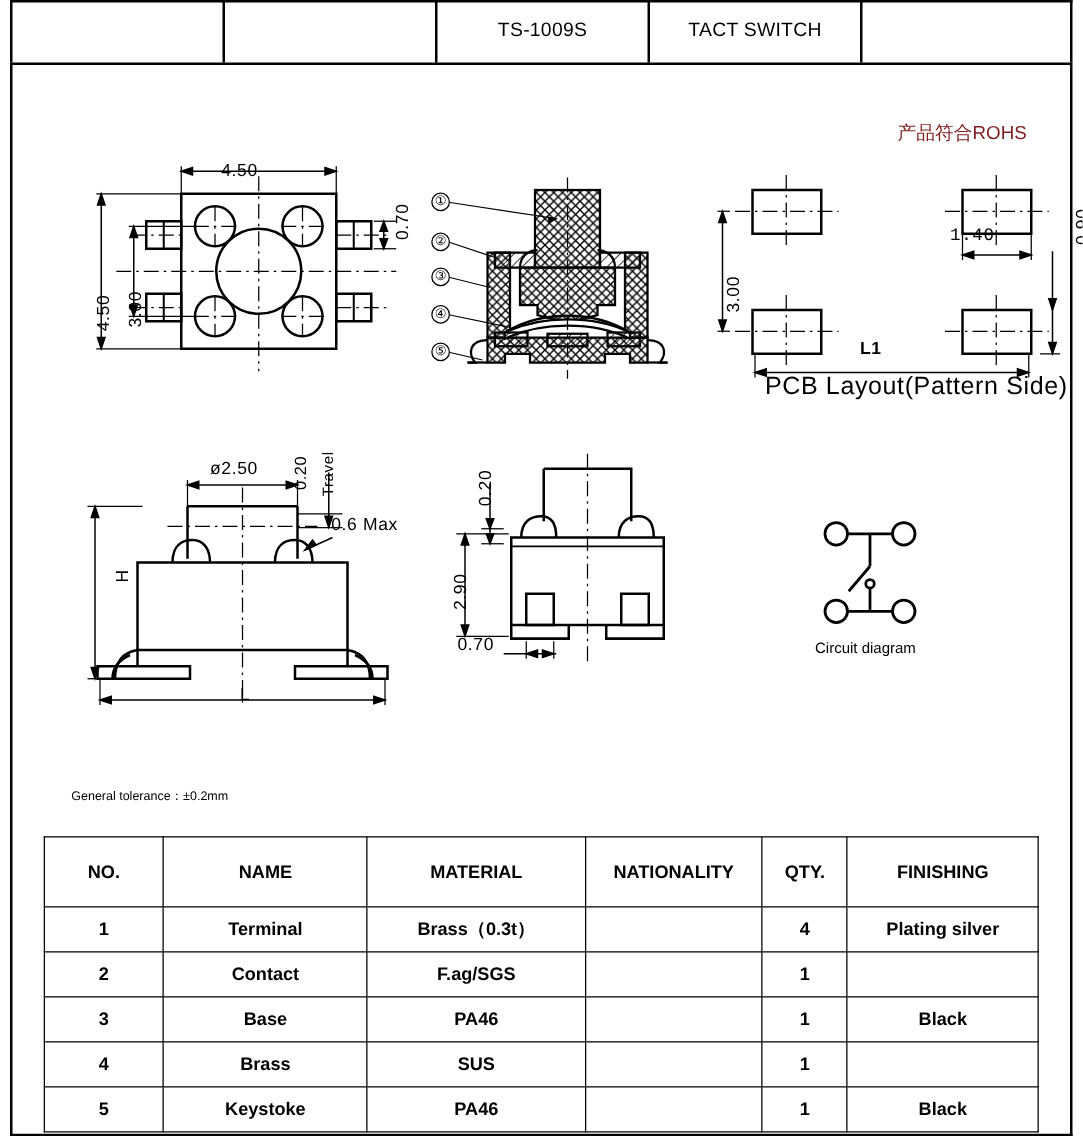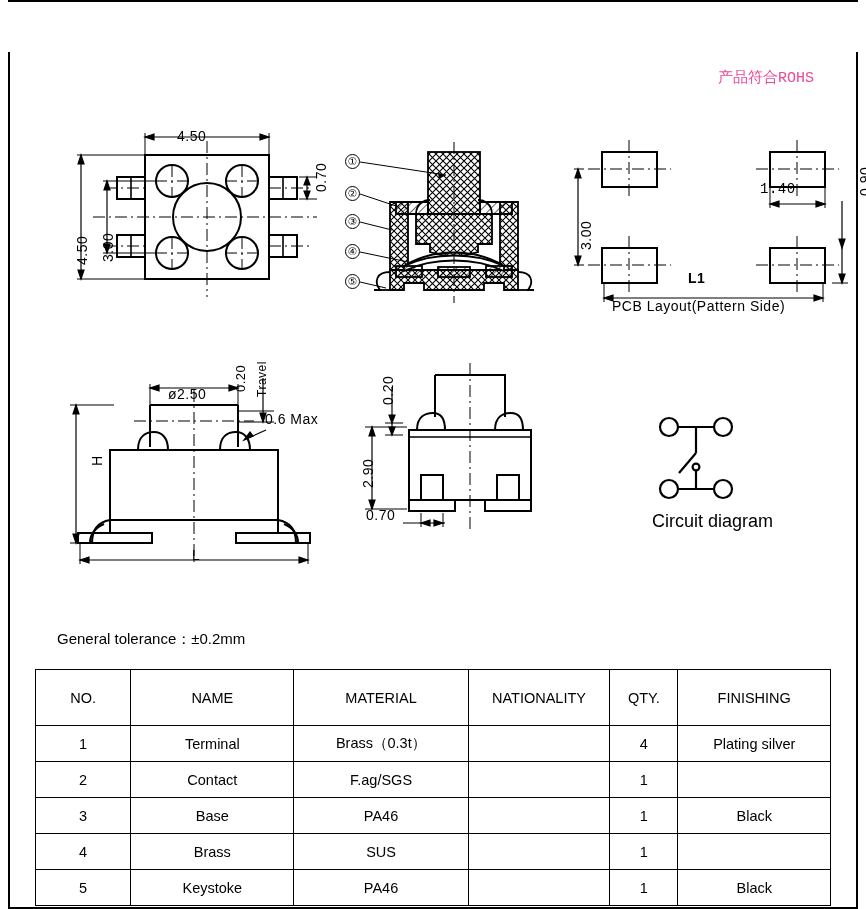--- a/index.html
+++ b/index.html
@@ -59,24 +59,24 @@
     left: 8px; top: 52px;
     width: 850px; height: 857px;
     box-sizing: border-box;
     border-left: 2px solid #000;
     border-right: 2px solid #000;
     border-bottom: 2px solid #000;
   }
 
   .rohs {
     position: absolute;
-    left: 718px; top: 68px;
+    left: 718px; top: 97px;
     font-size: 15px;
-    color: #ec4899;
-    font-family: Liberation Mono, monospace;
+    color: #7f1d1d;
+    font-family: Liberation Sans, sans-serif;
     white-space: nowrap;
   }
   .dimtxt {
     position: absolute;
     font-size: 14px;
     font-family: "Liberation Sans", sans-serif;
     white-space: nowrap;
     letter-spacing: .5px;
   }
   .dimtxt.rot {
@@ -98,51 +98,58 @@
     line-height: 12px;
     text-align: center;
     font-family: "Liberation Sans", sans-serif;
   }
   svg.dwg { position: absolute; overflow: visible; }
 
   
   .tol {
     position: absolute;
     left: 57px; top: 630px;
-    font-size: 15px;
+    font-size: 10px;
     white-space: nowrap;
   }
   table.bom {
     position: absolute;
     left: 35px; top: 669px;
     width: 796px;
     border-collapse: collapse;
     font-size: 14.5px;
   }
   table.bom td, table.bom th {
     border: 1.5px solid #000;
     text-align: center;
-    font-weight: normal;
+    font-weight: bold;
     padding: 0;
     height: 35px;
   }
   table.bom tr.head td { height: 55px; }
   .w-no   { width: 87px; }
   .w-name { width: 150px; }
   .w-mat  { width: 160px; }
   .w-nat  { width: 130px; margin-left: 24px; }
   .w-qty  { width: 62px; }
   .w-fin  { width: 140px; }
 </style>
 </head>
 <body>
 
 <div class="page">
 
   <div class="hdr-topline"></div>
+  <div class="hdr">
+    <div class="hdr-cell c1"></div>
+    <div class="hdr-cell c2"></div>
+    <div class="hdr-cell c3">TS-1009S</div>
+    <div class="hdr-cell c4">TACT SWITCH</div>
+    <div class="hdr-cell c5"></div>
+  </div>
 
   <div class="frame"></div>
 
   <div class="rohs">产品符合ROHS</div>
 
   <svg class="dwg" style="left:55px; top:125px;" width="290" height="195" viewBox="0 0 290 195">
     <g fill="none" stroke="#000" stroke-width="2">
 
       <rect x="90" y="30" width="124" height="124"></rect>
 
@@ -313,21 +320,21 @@
       <line x1="34" y1="146" x2="34" y2="164" stroke-width="1"></line>
       <line x1="253" y1="146" x2="253" y2="164" stroke-width="1"></line>
       <polygon points="34,160 43,157 43,163"></polygon>
       <polygon points="253,160 244,157 244,163"></polygon>
     </g>
   </svg>
   <div class="dimtxt rot" style="left:578px; top:250px;">3.00</div>
   <div class="dimtxt" style="left:760px; top:181px;font-family:Liberation Mono, monospace;">1.40</div>
   <div class="dimtxt rot" style="left:857px; top:196px;">0.90</div>
   <div class="dimtxt" style="left:688px; top:270px;font-weight:bold;">L1</div>
-  <div class="lbl" style="left:612px; top:298px; font-size:14px; letter-spacing:.5px;">PCB  Layout(Pattern  Side)</div>
+  <div class="lbl" style="left:612px; top:298px; font-size:20px; letter-spacing:.5px;">PCB  Layout(Pattern  Side)</div>
 
   <svg class="dwg" style="left:62px; top:348px;" width="290" height="225" viewBox="0 0 290 225">
     <g fill="none" stroke="#000" stroke-width="2">
 
       <path d="M88,57 L88,99 M176,57 L176,99 M88,57 L176,57"></path>
 
       <rect x="48" y="102" width="168" height="70"></rect>
 
       <path d="M76,102 C76,88 84,84 92,84 C100,84 106,90 106,102"></path>
       <path d="M158,102 C158,88 166,84 174,84 C182,84 188,90 188,102"></path>
@@ -364,21 +371,21 @@
       <polygon points="14,57 11,66 17,66"></polygon>
       <polygon points="14,195 11,186 17,186"></polygon>
 
       <line x1="18" y1="212" x2="246" y2="212"></line>
       <line x1="18" y1="196" x2="18" y2="216" stroke-width="1"></line>
       <line x1="246" y1="196" x2="246" y2="216" stroke-width="1"></line>
       <polygon points="18,212 27,209 27,215"></polygon>
       <polygon points="246,212 237,209 237,215"></polygon>
     </g>
   </svg>
-  <div class="dimtxt" style="left:168px; top:386px;">ø2.50</div>
+  <div class="dimtxt" style="left:168px; top:366px;">ø2.50</div>
   <div class="dimtxt rot" style="left:233px; top:392px; font-size:13px;">0.20</div>
   <div class="dimtxt rot" style="left:255px; top:397px; font-size:12px;">Travel</div>
   <div class="dimtxt" style="left:265px; top:411px;">0.6  Max</div>
   <div class="dimtxt rot" style="left:89px; top:466px;">H</div>
   <div class="dimtxt" style="left:192px; top:547px;">L</div>
 
   <svg class="dwg" style="left:345px; top:355px;" width="215" height="185" viewBox="0 0 215 185">
     <g fill="none" stroke="#000" stroke-width="2">
 
       <path d="M90,20 L160,20 L160,62 M90,20 L90,62"></path>
@@ -431,21 +438,21 @@
       <circle cx="14" cy="74" r="9"></circle>
       <circle cx="68" cy="74" r="9"></circle>
       <line x1="23" y1="12" x2="59" y2="12"></line>
       <line x1="23" y1="74" x2="59" y2="74"></line>
       <line x1="41" y1="12" x2="41" y2="38"></line>
       <line x1="41" y1="56" x2="41" y2="74"></line>
       <line x1="41" y1="38" x2="24" y2="58"></line>
       <circle cx="41" cy="52" r="3.4"></circle>
     </g>
   </svg>
-  <div class="lbl" style="left:652px; top:511px; font-size:18px;">Circuit diagram</div>
+  <div class="lbl" style="left:652px; top:511px; font-size:12px;">Circuit diagram</div>
 
   <div class="tol">General tolerance：±0.2mm</div>
 
   <table class="bom">
     <tbody>
       <tr class="head">
         <td class="w-no">NO.</td>
         <td class="w-name">NAME</td>
         <td class="w-mat">MATERIAL</td>
         <td class="w-nat">NATIONALITY</td>

